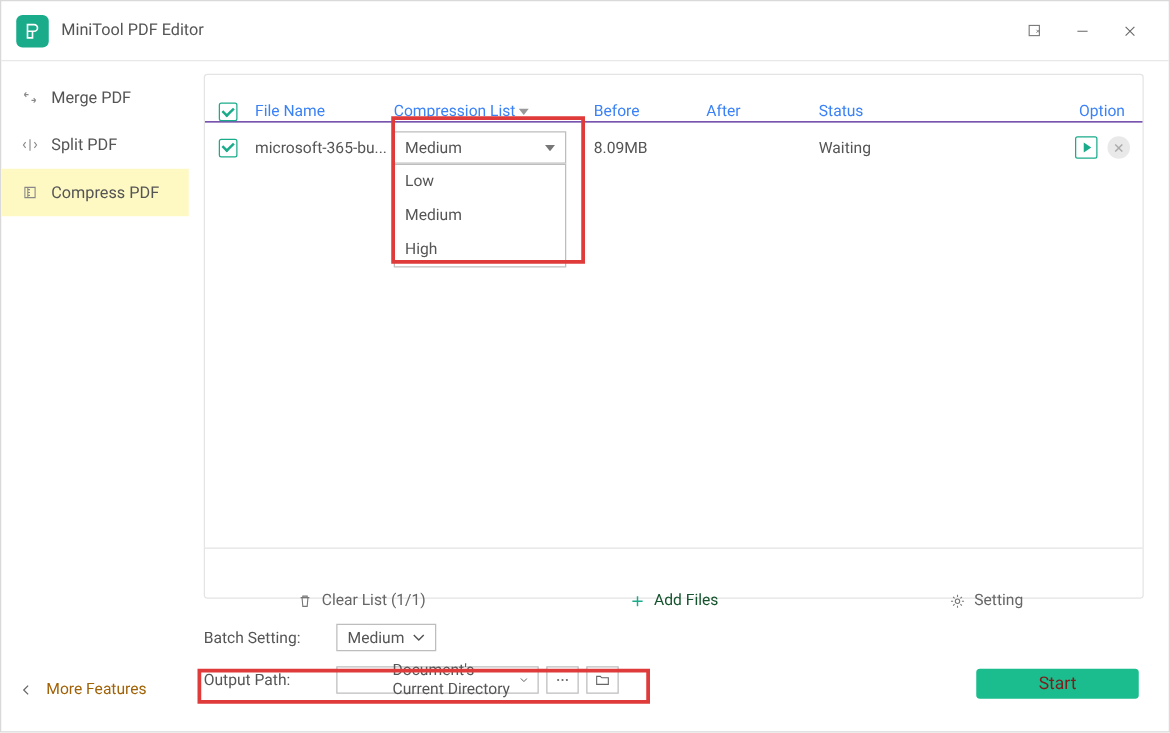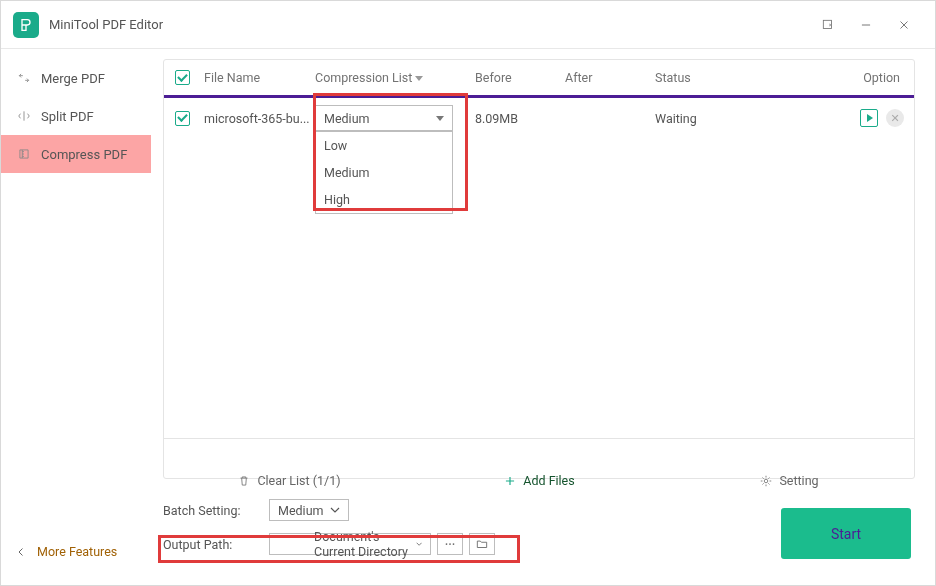--- a/index.html
+++ b/index.html
@@ -9,30 +9,30 @@
 .logo { width:26px; height:26px; background:#1aab8a; border-radius:5px; display:flex; align-items:center; justify-content:center; margin-right:10px; }
 .logo svg { width:16px; height:16px; }
 .app-title { font-size:13px; color:#555; }
 .titlebar-spacer { flex:1; }
 .win-btn { width:38px; height:30px; display:flex; align-items:center; justify-content:center; color:#666; cursor:pointer; }
 .win-btn svg { width:14px; height:14px; }
 
 .body-wrap { display:flex; height:calc(100% - 48px); }
 .sidebar { width:150px; padding:10px 0; }
 .side-item { height:38px; display:flex; align-items:center; padding:0 14px; font-size:13px; color:#555; cursor:pointer; }
-.side-item.active { background:#fca5a5; }
+.side-item.active { background:#fef9c3; }
 .side-item .side-icon { width:18px; margin-right:8px; color:#888; display:flex; align-items:center; justify-content:center; }
 
 .more-features { position:absolute; left:14px; bottom:26px; display:flex; align-items:center; font-size:12.5px; color:#a16207; cursor:pointer; }
 .more-features svg { width:12px; height:12px; margin-right:10px; }
 
 .main { flex:1; padding:10px 20px 0 12px; display:flex; flex-direction:column; }
 
 .table-area { border:1px solid #e4e4e4; border-radius:3px; display:flex; flex-direction:column; height:420px; }
-.thead { display:flex; align-items:center; height:38px; border-bottom:3px solid #4c1d95; font-size:12.5px; color:#737373; }
+.thead { display:flex; align-items:flex-end; height:38px; border-bottom:1px solid #4c1d95; font-size:12.5px; color:#3b82f6; }
 .col-chk { width:36px; display:flex; align-items:center; justify-content:center; }
 .col-name { width:115px; padding-left:4px; }
 .col-level { width:160px; }
 .col-before { width:90px; }
 .col-after { width:90px; }
 .col-status { width:160px; }
 .col-option { flex:1; text-align:right; padding-right:14px; }
 
 .trow { display:flex; align-items:center; height:40px; font-size:12.5px; color:#555; position:relative; }
 .file-name { white-space:nowrap; overflow:hidden; text-overflow:ellipsis; }
@@ -63,21 +63,21 @@
 
 .bottom-rows { padding-top:16px; padding-bottom:12px; }
 .brow { display:flex; align-items:center; height:30px; margin-bottom:4px; font-size:12.5px; color:#555; }
 .brow label { width:106px; }
 .small-select { height:22px; border:1px solid #bdbdbd; background:#fff; display:flex; align-items:center; justify-content:space-between; padding:0 8px; font-size:12.5px; cursor:pointer; }
 .batch-sel { width:80px; }
 .path-sel { width:162px;padding-left:44px; }
 .icon-btn { width:26px; height:22px; border:1px solid #bdbdbd; margin-left:6px; display:flex; align-items:center; justify-content:center; cursor:pointer; color:#666; }
 .icon-btn svg { width:14px; height:14px; }
 
-.start-btn { position:absolute; right:24px; bottom:26px; width:130px; height:51px; background:#1bbc8d; color:#4c1d95; border:none; border-radius:3px; font-size:14px; cursor:pointer; }
+.start-btn { position:absolute; right:24px; bottom:26px; width:130px; height:24px; background:#1bbc8d; color:#7f1d1d; border:none; border-radius:3px; font-size:14px; cursor:pointer; }
 
 .sort-caret { display:inline-block; margin-left:3px; border-left:4px solid transparent; border-right:4px solid transparent; border-top:5px solid #999; vertical-align:middle; }
 </style>
 </head>
 <body>
 
 <div class="titlebar">
   <div class="logo">
     <svg viewBox="0 0 24 24" fill="none">
         <path d="M6 4h8a4 4 0 0 1 0 8H6V4zm0 8h6v8H6v-8z" stroke="#fff" stroke-width="2"></path>

